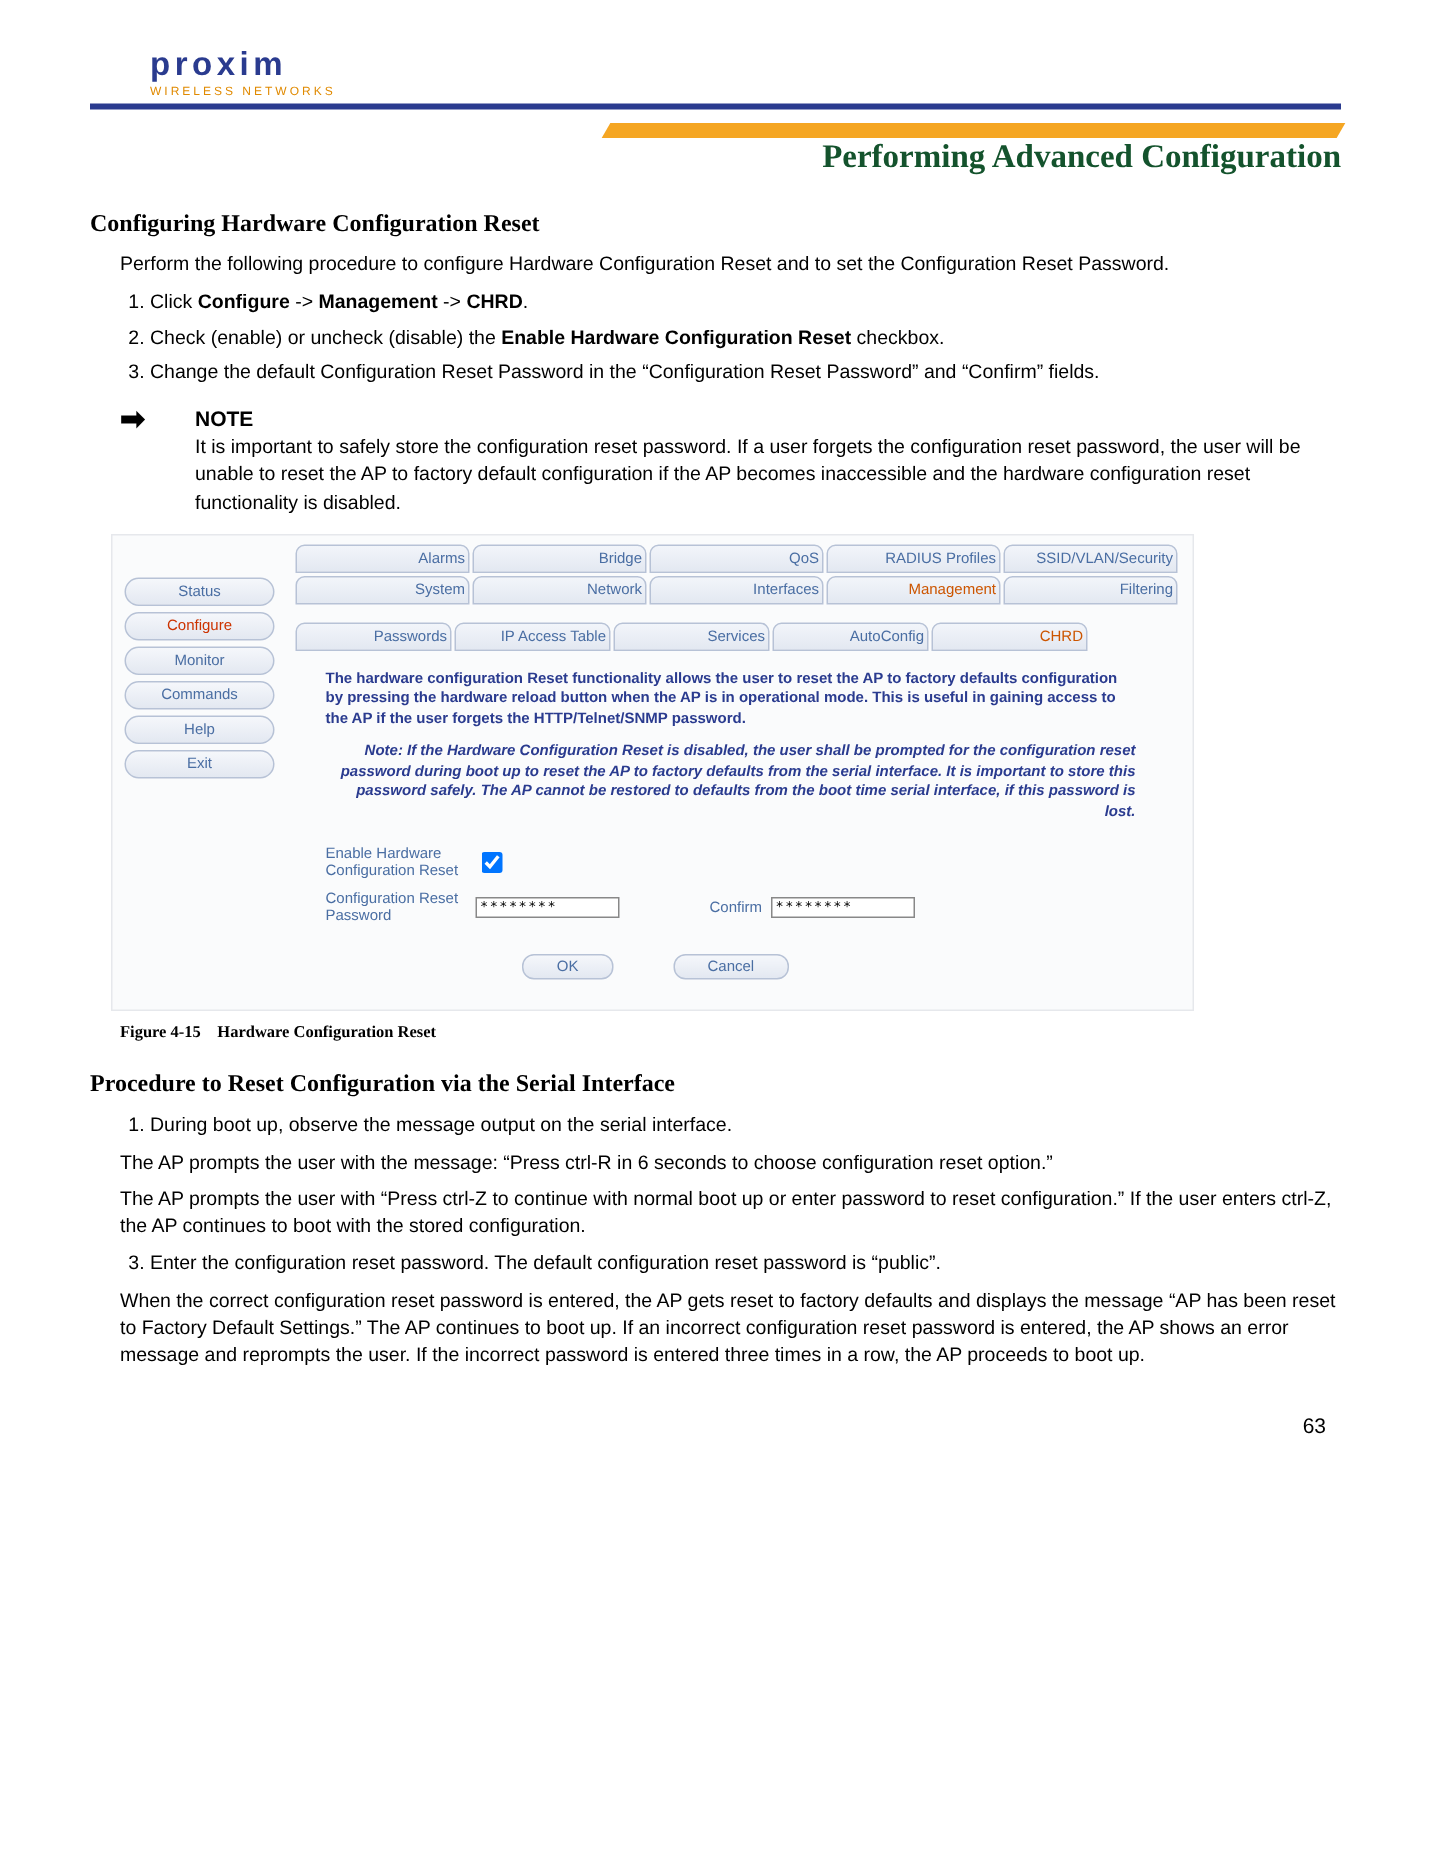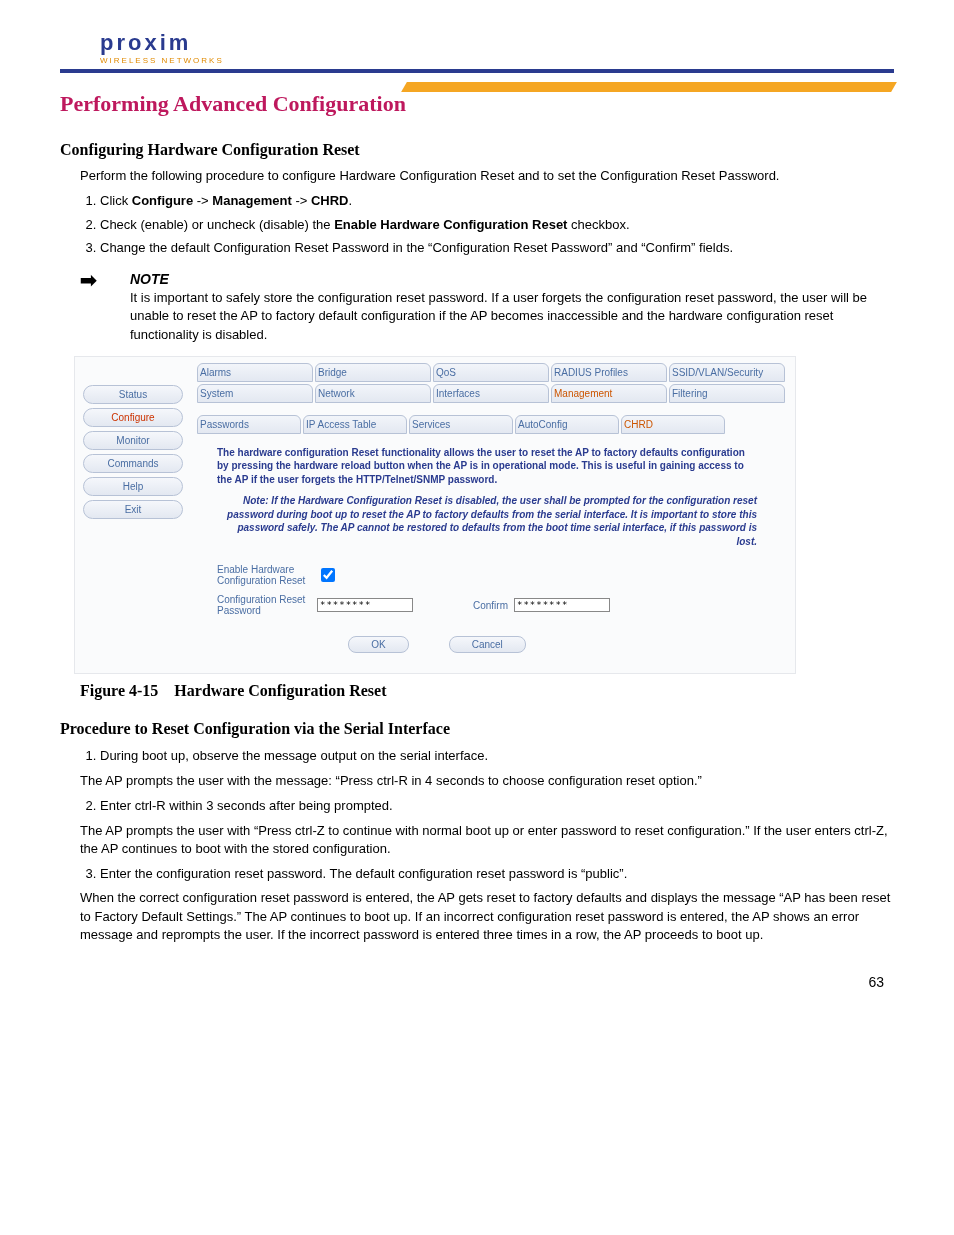--- a/index.html
+++ b/index.html
@@ -42,24 +42,25 @@
     right: 0;
     top: 52px;
     height: 10px;
     width: 490px;
     background: #f5a623;
     transform: skewX(-30deg);
     transform-origin: left;
   }
   h1.page-title {
     font-family: "Times New Roman", serif;
-    color: #be185d;
+    color: #14532d;
     font-size: 22px;
     font-weight: bold;
     margin: 18px 0 24px 0;
+    text-align: right;
   }
   h2.subhead {
     font-family: "Times New Roman", serif;
     font-weight: bold;
     font-size: 16px;
     margin: 20px 0 8px 0;
   }
   .body-text { margin: 6px 0 6px 20px; line-height: 1.4; }
   ol { margin: 6px 0 6px 40px; padding: 0; }
   ol li { margin: 4px 0; line-height: 1.5; }
@@ -67,25 +68,25 @@
   .note-icon {
     font-weight: bold;
     font-size: 16px;
     min-width: 50px;
     display: flex;
     align-items: flex-start;
     gap: 6px;
   }
   .note-arrow { font-size: 20px; line-height: 1; }
   .note-content { flex: 1; line-height: 1.4; }
-  .note-label { font-weight: bold; font-size: 14px; font-style: italic; }
+  .note-label { font-weight: bold; font-size: 14px; }
   .figure-caption {
     font-family: "Times New Roman", serif;
     font-weight: bold;
-    font-size: 16px;
+    font-size: 11px;
     margin: 8px 0 18px 20px;
   }
   .page-num {
     text-align: right;
     font-size: 14px;
     margin-top: 30px;
     padding-right: 10px;
   }
 
   
@@ -129,21 +130,21 @@
     margin-bottom: 2px;
   }
   .tab {
     flex: 1;
     border: 1px solid #b7c2d6;
     border-top-left-radius: 6px;
     border-top-right-radius: 6px;
     background: linear-gradient(#f2f5fa,#e3e8f1);
     color: #4a6ea3;
     font-size: 10px;
-    text-align: left;
+    text-align: right;
     padding: 3px 2px;
     cursor: pointer;
   }
   .tab.active { color: #cc5500; }
   .subtabrow {
     display: flex;
     gap: 2px;
     margin: 10px 0 8px 0;
     width: 528px;
   }
@@ -291,24 +292,21 @@
     </div>
   </div>
 
   <div class="figure-caption">Figure 4-15 Hardware Configuration Reset</div>
 
   <h2 class="subhead">Procedure to Reset Configuration via the Serial Interface</h2>
 
   <ol>
     <li>During boot up, observe the message output on the serial interface.</li>
   </ol>
-  <div class="body-text">The AP prompts the user with the message: “Press ctrl-R in 4 seconds to choose configuration reset option.”</div>
-  <ol start="2">
-    <li>Enter ctrl-R within 3 seconds after being prompted.</li>
-  </ol>
+  <div class="body-text">The AP prompts the user with the message: “Press ctrl-R in 6 seconds to choose configuration reset option.”</div>
   <div class="body-text">The AP prompts the user with “Press ctrl-Z to continue with normal boot up or enter password to reset configuration.” If the user enters ctrl-Z, the AP continues to boot with the stored configuration.</div>
   <ol start="3">
     <li>Enter the configuration reset password. The default configuration reset password is “public”.</li>
   </ol>
   <div class="body-text">When the correct configuration reset password is entered, the AP gets reset to factory defaults and displays the message “AP has been reset to Factory Default Settings.” The AP continues to boot up. If an incorrect configuration reset password is entered, the AP shows an error message and reprompts the user. If the incorrect password is entered three times in a row, the AP proceeds to boot up.</div>
 
   <div class="page-num">63</div>
 </div>
 
 </body></html>

